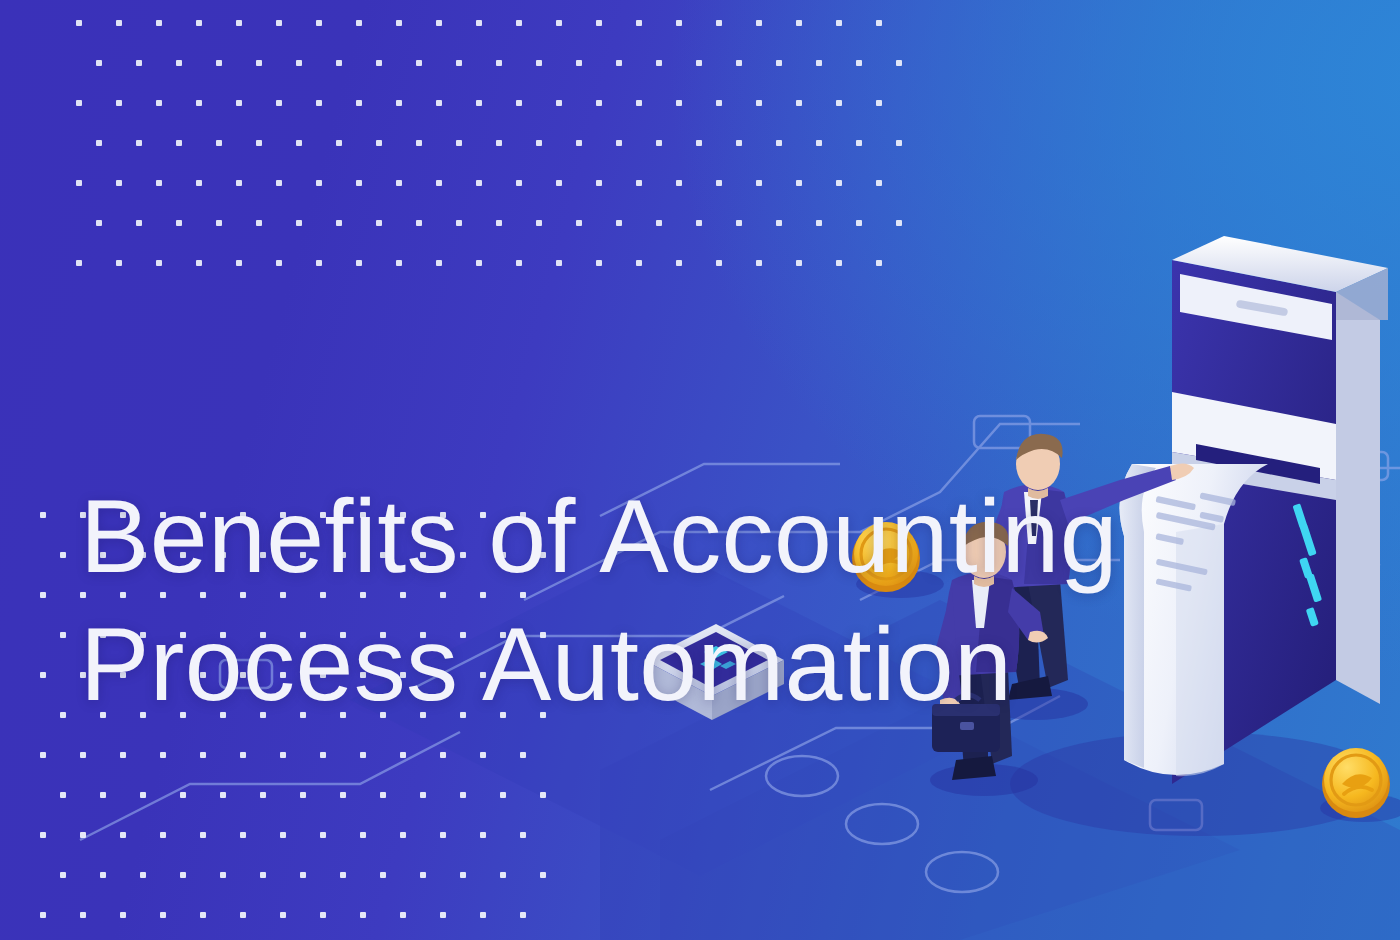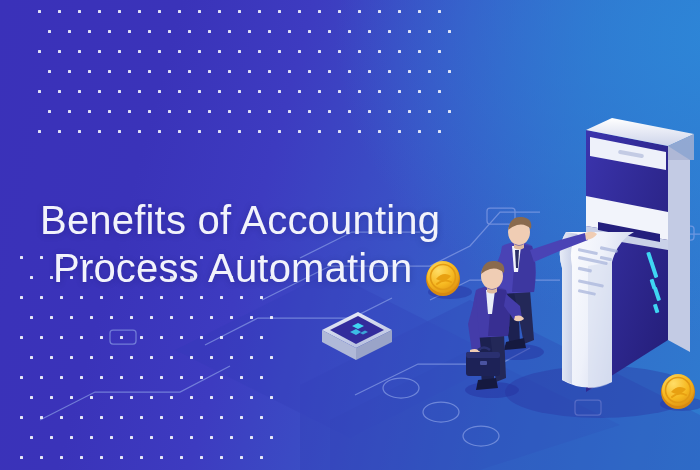--- a/index.html
+++ b/index.html
@@ -25,28 +25,28 @@
   .dots .row:nth-child(even){padding-left:10px;}
   #dots-top{left:38px;top:10px;opacity:.92;}
   #dots-bottom{left:20px;top:256px;opacity:.95;}
 
   
   #scene{position:absolute;inset:0;}
   #scene svg{position:absolute;left:0;top:0;}
 
   
   #headline{
-    position:absolute;left:40px;top:120px;
+    position:absolute;left:40px;top:140px;
     color:#f2f3fb;
-    font-size:40px;line-height:1.22;
+    font-size:52px;line-height:1.22;
     font-weight:300;letter-spacing:.2px;
     text-shadow:0 1px 6px rgba(20,16,80,.25);
     white-space:pre-line;
   }
-  #headline .l2{display:block;margin-left:13px;}
+  #headline .l2{display:block;}
 </style>
 </head>
 <body>
 
 <div id="banner">
 
   <div id="scene">
     <svg width="700" height="470" viewBox="0 0 700 470" aria-hidden="true">
       <defs>
         <linearGradient id="gPhoneBody" x1="0" y1="0" x2="1" y2="1">

